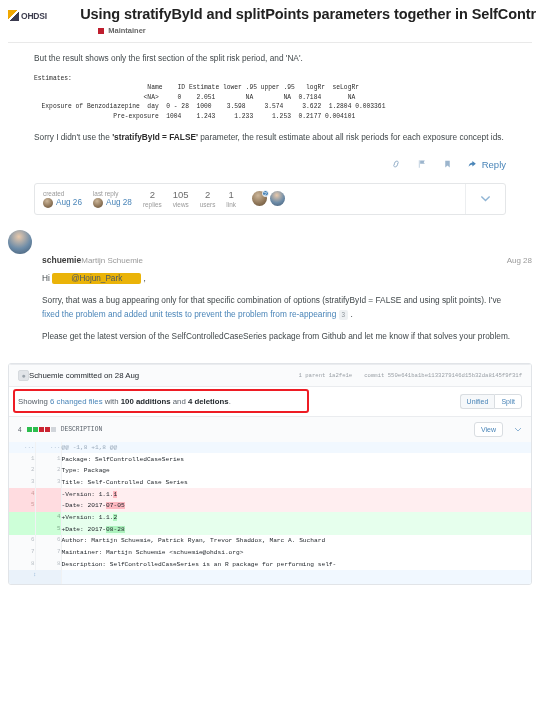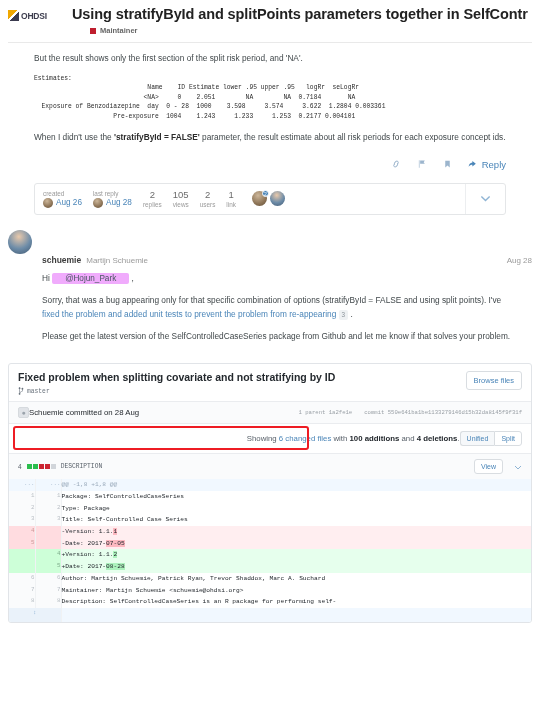--- a/index.html
+++ b/index.html
@@ -10,20 +10,21 @@
     font-size: 8px;
     color: #3c3c3c;
     overflow: hidden;
   }
   .page { position: relative; width: 540px; height: 703px; background:#fff; }
 
   
   .topic-header {
     display: flex; align-items: flex-start;
     padding: 6px 4px 0 8px;
+    justify-content: space-between;
   }
   .ohdsi-logo {
     width: 58px; height: 13px; flex: 0 0 58px;
     display: flex; align-items: center; margin-top: 3px;
   }
   .logo-mark {
     width: 11px; height: 11px; flex: 0 0 11px;
     background: linear-gradient(135deg, #f0a800 0%, #f0a800 45%, #ffffff 45%, #ffffff 55%, #3b3b4f 55%, #3b3b4f 100%);
     margin-right: 2px;
   }
@@ -104,26 +105,26 @@
     border: 1px solid #fff;
   }
 
   
   .reply-post { padding: 0 8px; margin-top: 13px; display: flex; }
   .rp-avatar { width: 26px; flex: 0 0 26px; padding-top: 2px; }
   .rp-avatar .av { width: 24px; height: 24px; }
   .rp-main { flex: 1; padding-left: 8px; }
   .rp-head { display: flex; align-items: baseline; }
   .rp-user { font-size: 8.5px; font-weight: bold; color: #3c3c3c; margin-top: 27px; }
-  .rp-full { font-size: 8px; color: #9a9a9a; margin-left: 5px; }
+  .rp-full { font-size: 8px; color: #9a9a9a; }
   .rp-date { margin-left: auto; font-size: 8px; color: #9a9a9a; }
   .rp-body { padding-right: 12px; padding-top: 7px; }
   .rp-body p { font-size: 8.3px; line-height: 1.62; color: #41484b; margin-bottom: 9px; }
   .mention {
-    background: #f0abfc; color: #4a5763; padding: 1px 13px;
+    background: #eab308; color: #4a5763; padding: 1px 19px;
     border-radius: 2px; font-size: 8.2px;
   }
   .ln { color: #4a85b8; }
   .ref-badge {
     display: inline-block; background: #eef1f3; color: #8a9299;
     font-size: 6.3px; padding: 0px 3px; border-radius: 2px;
     vertical-align: middle;
   }
 
   
@@ -156,21 +157,21 @@
     color: #9aa3ab; font-size: 7px;
   }
   .gh-committed { font-size: 7.8px; color: #24292e; }
   .gh-hash {
     font-family: "Liberation Mono", monospace; font-size: 5.6px;
     color: #9aa0a6; display: flex; gap: 12px; white-space: nowrap;
     overflow: hidden;
   }
 
   .gh-showing-wrap { position: relative; padding: 7px 9px; border-top: 1px solid #eaecef; display:flex; align-items:center;}
-  .gh-showing { font-size: 7.8px; color: #586069; flex: 1; text-align: right; }
+  .gh-showing { font-size: 7.8px; color: #586069; flex: 1; }
   .gh-showing .hl { color: #4a85b8; }
   .gh-showing .bd { font-weight: bold; color: #24292e; }
   .annot-box {
     position: absolute; left: 4px; top: 2px;
     width: 296px; height: 24px;
     border: 2px solid #ee1c24; border-radius: 3px;
     pointer-events: none;
   }
   .seg-toggle { display: flex; }
   .seg {
@@ -238,21 +239,21 @@
   </div>
   <div class="hr-line"></div>
 
   <div class="post-body">
     <p id="p3"><span>But the result shows only the first section of the split risk period, and 'NA'.</span></p>
     <pre class="code">Estimates:
                               Name    ID Estimate lower .95 upper .95   logRr  seLogRr
                              &lt;NA&gt;     0    2.051        NA        NA  0.7184       NA
   Exposure of Benzodiazepine  day  0 - 28  1000    3.598     3.574     3.622  1.2804 0.003361
                      Pre-exposure  1004    1.243     1.233     1.253  0.2177 0.004101</pre>
-    <p id="p4"><span>When I didn't use the </span><strong>'stratifyById = FALSE'</strong><span> parameter, the result estimate about all risk periods for each exposure concept ids.</span></p>
+    <p id="p4"><span>Sorry I didn't use the </span><strong>'stratifyById = FALSE'</strong><span> parameter, the result estimate about all risk periods for each exposure concept ids.</span></p>
   </div>
 
   <div class="post-controls">
     <span class="pc-icon">
       <svg width="10" height="10" viewBox="0 0 16 16" fill="currentColor">
           <path d="M5.5 9.5a3 3 0 0 1 0-4.2l2-2a3 3 0 0 1 4.2 4.2l-1 1-1-1 1-1a1.6 1.6 0 0 0-2.2-2.2l-2 2a1.6 1.6 0 0 0 0 2.2zM10.5 6.5a3 3 0 0 1 0 4.2l-2 2a3 3 0 0 1-4.2-4.2l1-1 1 1-1 1a1.6 1.6 0 0 0 2.2 2.2l2-2a1.6 1.6 0 0 0 0-2.2z"></path>
         </svg>
     </span>
     <span class="pc-icon">
       <svg width="10" height="10" viewBox="0 0 16 16" fill="currentColor">
@@ -334,36 +335,20 @@
         </p>
         <p>
           <span>Sorry, that was a bug appearing only for that specific combination of options (stratifyById = FALSE and using split points). I've </span><span class="ln">fixed the problem and added unit tests to prevent the problem from re-appearing</span> <span class="ref-badge">3</span><span> .</span>
         </p>
         <p>Please get the latest version of the SelfControlledCaseSeries package from Github and let me know if that solves your problem.</p>
       </div>
     </div>
   </div>
 
   <div class="gh-card">
-    <div class="gh-head">
-      <div class="gh-head-left">
-        <div class="gh-title">Fixed problem when splitting covariate and not stratifying by ID</div>
-        <div class="gh-branch">
-          <svg width="6" height="8" viewBox="0 0 10 14" fill="currentColor" style="color:#6a737d">
-              <path d="M2 1h1v12H2z"></path>
-              <circle cx="2.5" cy="2" r="1.6"></circle>
-              <circle cx="2.5" cy="12" r="1.6"></circle>
-              <circle cx="7.5" cy="3" r="1.6"></circle>
-              <path d="M7 4v2c0 2-4 1.5-4 4h1c0-2 4-1 4-4V4z"></path>
-            </svg>
-          <span class="gh-branch-name">master</span>
-        </div>
-      </div>
-      <div class="browse-files">Browse files</div>
-    </div>
 
     <div class="gh-meta">
       <div class="gh-committer">
         <span class="gh-av">●</span>
         <span class="gh-committed">Schuemie committed on 28 Aug</span>
       </div>
       <div class="gh-hash">
         <span>1 parent 1a2fe1e</span>
         <span>commit 550e641ba1be1133279146d15b32da8145f9f31f</span>
       </div>

